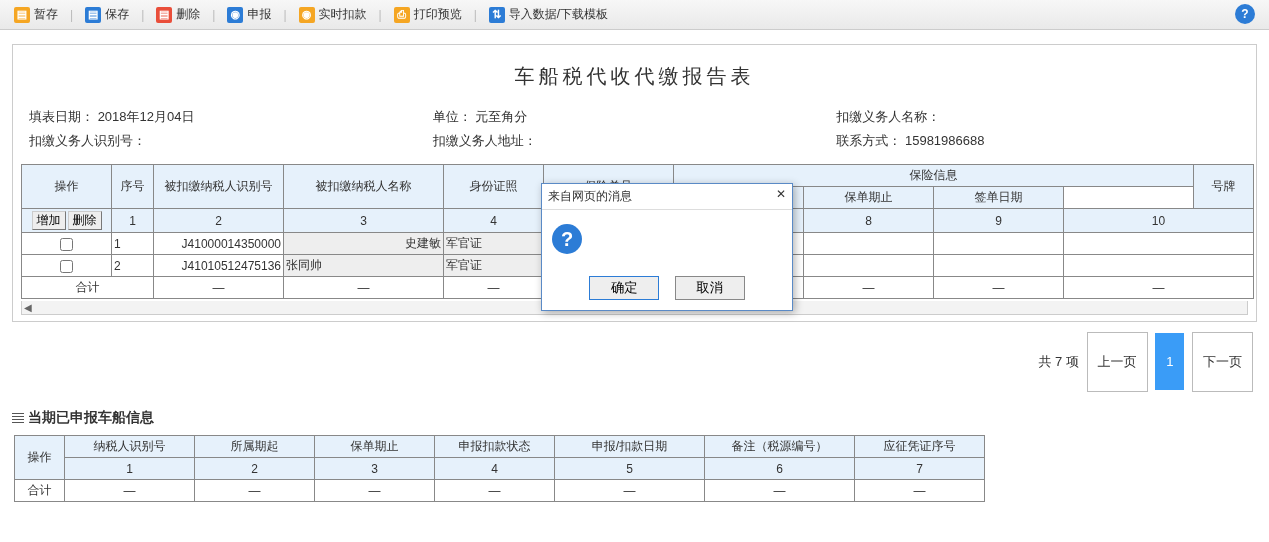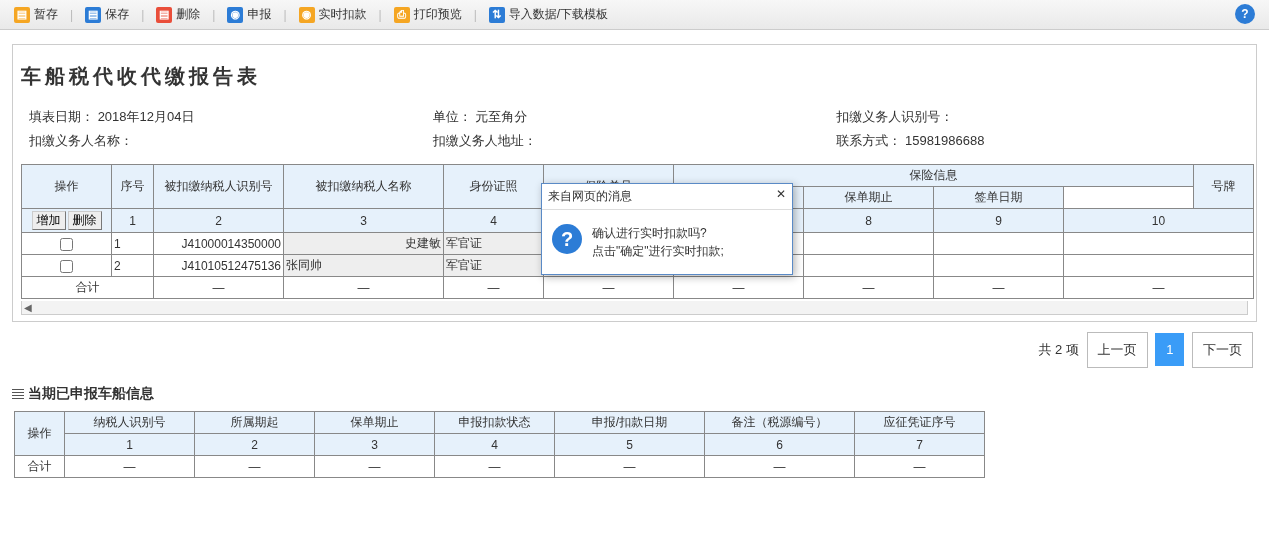--- a/index.html
+++ b/index.html
@@ -3,32 +3,32 @@
 <meta charset="utf-8">
 <style>
 * { box-sizing: border-box; margin: 0; padding: 0; }
 body { font-family: "Microsoft YaHei", Arial, sans-serif; font-size: 12px; color: #333; background: #fff; width: 1269px; }
 .toolbar { background: linear-gradient(#f7f7f7,#e9e9e9); border-bottom: 1px solid #ccc; padding: 4px 8px; display: flex; align-items: center; gap: 4px; position: relative; }
 .toolbar-btn { display: inline-flex; align-items: center; gap: 4px; padding: 2px 6px; cursor: pointer; }
 .tb-icon { width: 16px; height: 16px; border-radius: 2px; display: inline-flex; align-items: center; justify-content: center; color: #fff; font-size: 11px; font-weight: bold; }
 .sep { color: #bbb; padding: 0 2px; }
 .help-icon { position: absolute; right: 14px; top: 4px; width: 20px; height: 20px; border-radius: 50%; background: #2c7cd6; color: #fff; display: flex; align-items: center; justify-content: center; font-weight: bold; cursor: pointer; }
 .report { border: 1px solid #ccc; margin: 14px 12px 0; padding: 10px 8px 6px; }
-.title { text-align: left; font-size: 20px; font-weight: bold; padding: 8px 0 18px; letter-spacing: 4px; }
+.title { text-align: center; font-size: 20px; font-weight: normal; padding: 8px 0 18px; letter-spacing: 4px; }
 .meta { display: grid; grid-template-columns: 1fr 1fr 1fr; row-gap: 6px; font-size: 13px; padding: 0 8px 8px; }
 .meta div { white-space: nowrap; }
 .meta .lab { display: inline-block; }
 table.main { border-collapse: collapse; width: 100%; table-layout: fixed; }
 table.main th, table.main td { border: 1px solid #888; text-align: center; height: 22px; font-weight: normal; padding: 2px; overflow: hidden; white-space: nowrap; }
 thead.hdr th { background: #e6f1fb; }
 .smallbtn { font-size: 12px; padding: 0 4px; border: 1px outset #ccc; background: #eee; cursor: pointer; margin: 0 1px; }
 .scroll-hint { height: 14px; border: 1px solid #ccc; border-top: none; background: #f3f3f3; margin-top: 2px; position: relative; }
 .scroll-hint::before { content: "◀"; position: absolute; left: 2px; font-size: 10px; color: #666; line-height: 14px; }
 .pager { text-align: right; padding: 10px 16px; font-size: 13px; }
-.pager .btn { display: inline-block; border: 1px solid #bbb; padding: 8px 10px; margin-left: 4px; cursor: pointer; background: #fff; }
+.pager .btn { display: inline-block; border: 1px solid #bbb; padding: 20px 10px; margin-left: 4px; cursor: pointer; background: #fff; }
 .pager .btn.cur { background: #3a9cf7; color: #fff; border-color: #3a9cf7; }
 .section-h { font-size: 14px; font-weight: bold; padding: 6px 12px 8px; border-top: 1px solid #fff; }
 .section-h::before { content: ""; display: inline-block; width: 12px; height: 10px; margin-right: 4px; background: repeating-linear-gradient(#555,#555 1px,transparent 1px, transparent 3px); vertical-align: middle; }
 table.sub { border-collapse: collapse; margin: 0 14px; }
 table.sub th, table.sub td { border: 1px solid #888; text-align: center; height: 22px; font-weight: normal; padding: 2px 8px; }
 table.sub thead th { background: #e6f1fb; }
 .dialog { position: absolute; left: 541px; top: 183px; width: 252px; background: #fff; border: 1px solid #5a8ac6; box-shadow: 2px 2px 8px rgba(0,0,0,.3); font-family: "Microsoft YaHei", sans-serif; }
 .dialog-title { padding: 4px 6px; font-size: 12px; position: relative; border-bottom: 1px solid #ddd; }
 .dialog-title .x { position: absolute; right: 6px; top: 3px; cursor: pointer; }
 .dialog-body { display: flex; padding: 14px 10px; gap: 10px; align-items: flex-start; }
@@ -78,22 +78,22 @@
       <span>导入数据/下载模板</span>
     </span>
   <span class="help-icon">?</span>
 </div>
 
 <div class="report">
   <div class="title">车船税代收代缴报告表</div>
   <div class="meta">
     <div><span class="lab">填表日期：</span> <span>2018年12月04日</span></div>
     <div><span class="lab">单位：</span> <span>元至角分</span></div>
+    <div><span class="lab">扣缴义务人名称：</span> <span></span></div>
     <div><span class="lab">扣缴义务人识别号：</span> <span></span></div>
-    <div><span class="lab">扣缴义务人名称：</span> <span></span></div>
     <div><span class="lab">扣缴义务人地址：</span> <span></span></div>
     <div><span class="lab">联系方式：</span> <span>15981986688</span></div>
     <div></div>
   </div>
 
   <table class="main">
     <colgroup>
       <col style="width:90px">
         <col style="width:42px">
         <col style="width:130px">
@@ -171,21 +171,21 @@
         <td>—</td>
         <td>—</td>
         <td colspan="2">—</td>
       </tr>
     </tbody>
   </table>
   <div class="scroll-hint"></div>
 </div>
 
 <div class="pager">
-  <span>共 2 项</span>
+  <span>共 7 项</span>
   <span class="btn">上一页</span>
   <span class="btn cur">1</span>
   <span class="btn">下一页</span>
 </div>
 
 <div class="section-h">当期已申报车船信息</div>
 
 <table class="sub">
   <colgroup>
     <col style="width:50px">
@@ -232,18 +232,18 @@
   </tbody>
 </table>
 
 <div class="dialog">
   <div class="dialog-title">
     <span>来自网页的消息</span>
     <span class="x">✕</span>
   </div>
   <div class="dialog-body">
     <div class="dialog-q">?</div>
-    <div class="dialog-msg">
-      <div>确认进行实时扣款吗?</div>
-      <div>点击"确定"进行实时扣款;</div>
-    </div>
+  </div>
+  <div class="dialog-foot">
+    <button class="primary">确定</button>
+    <button>取消</button>
   </div>
 </div>
 
 </body></html>

